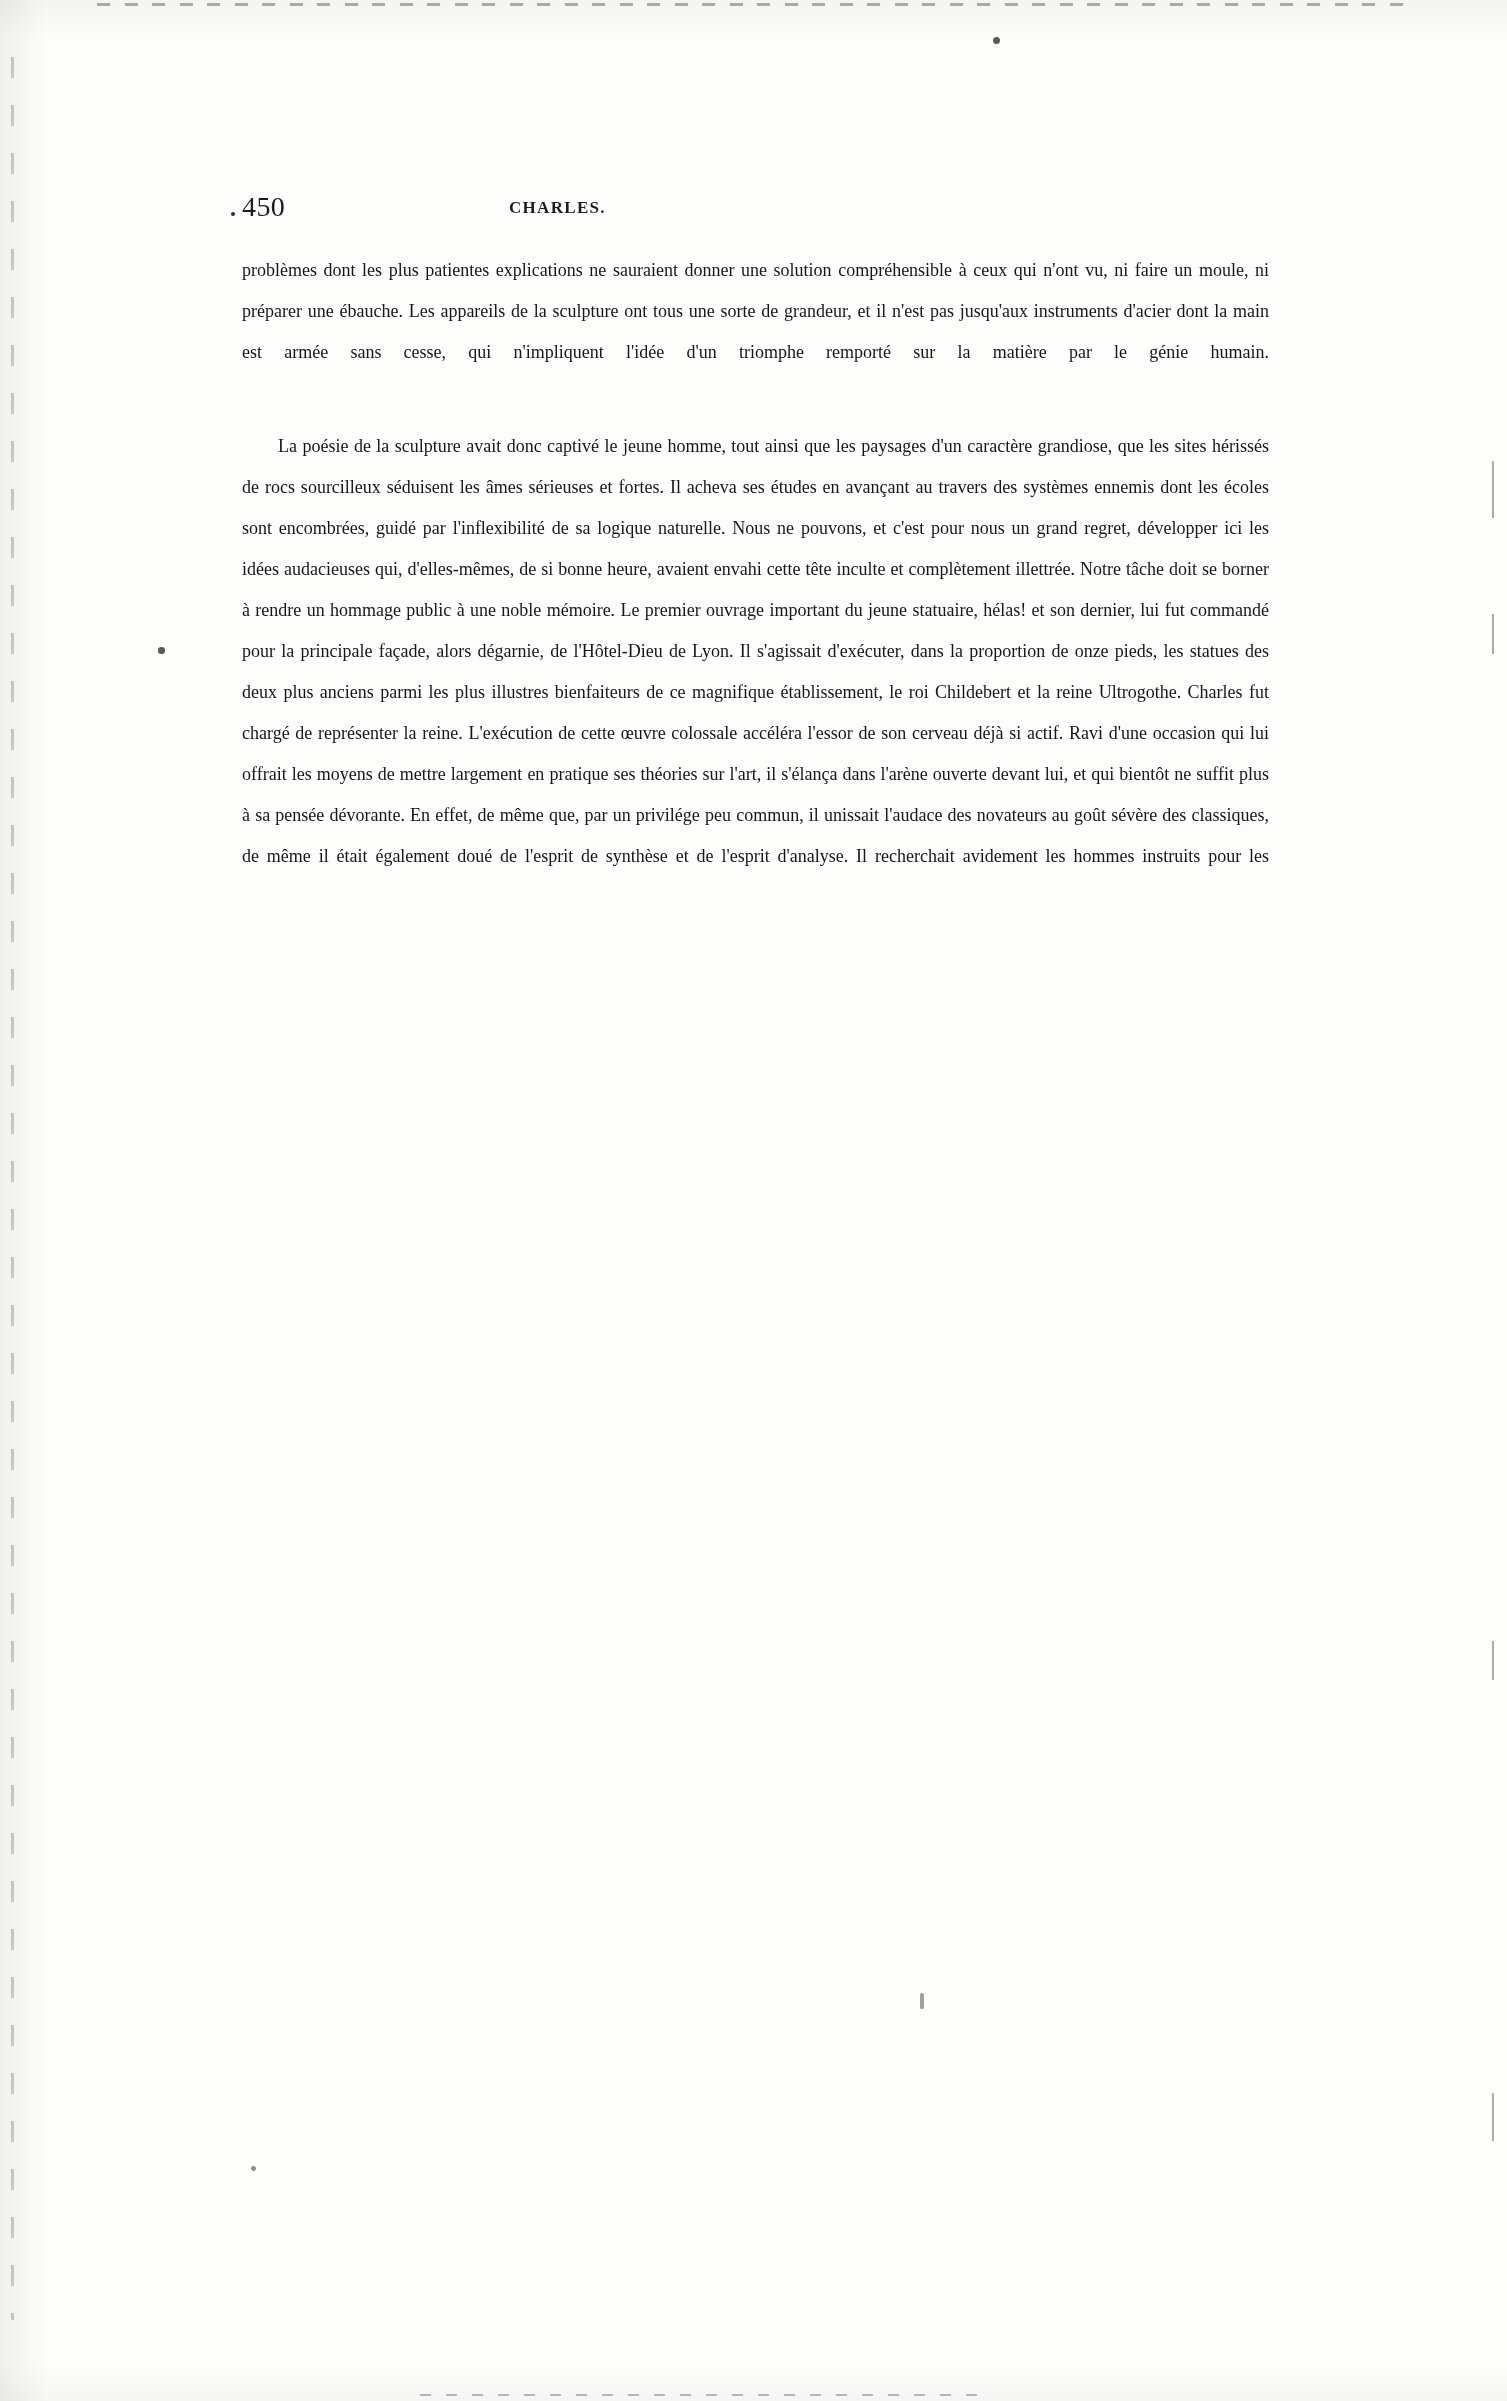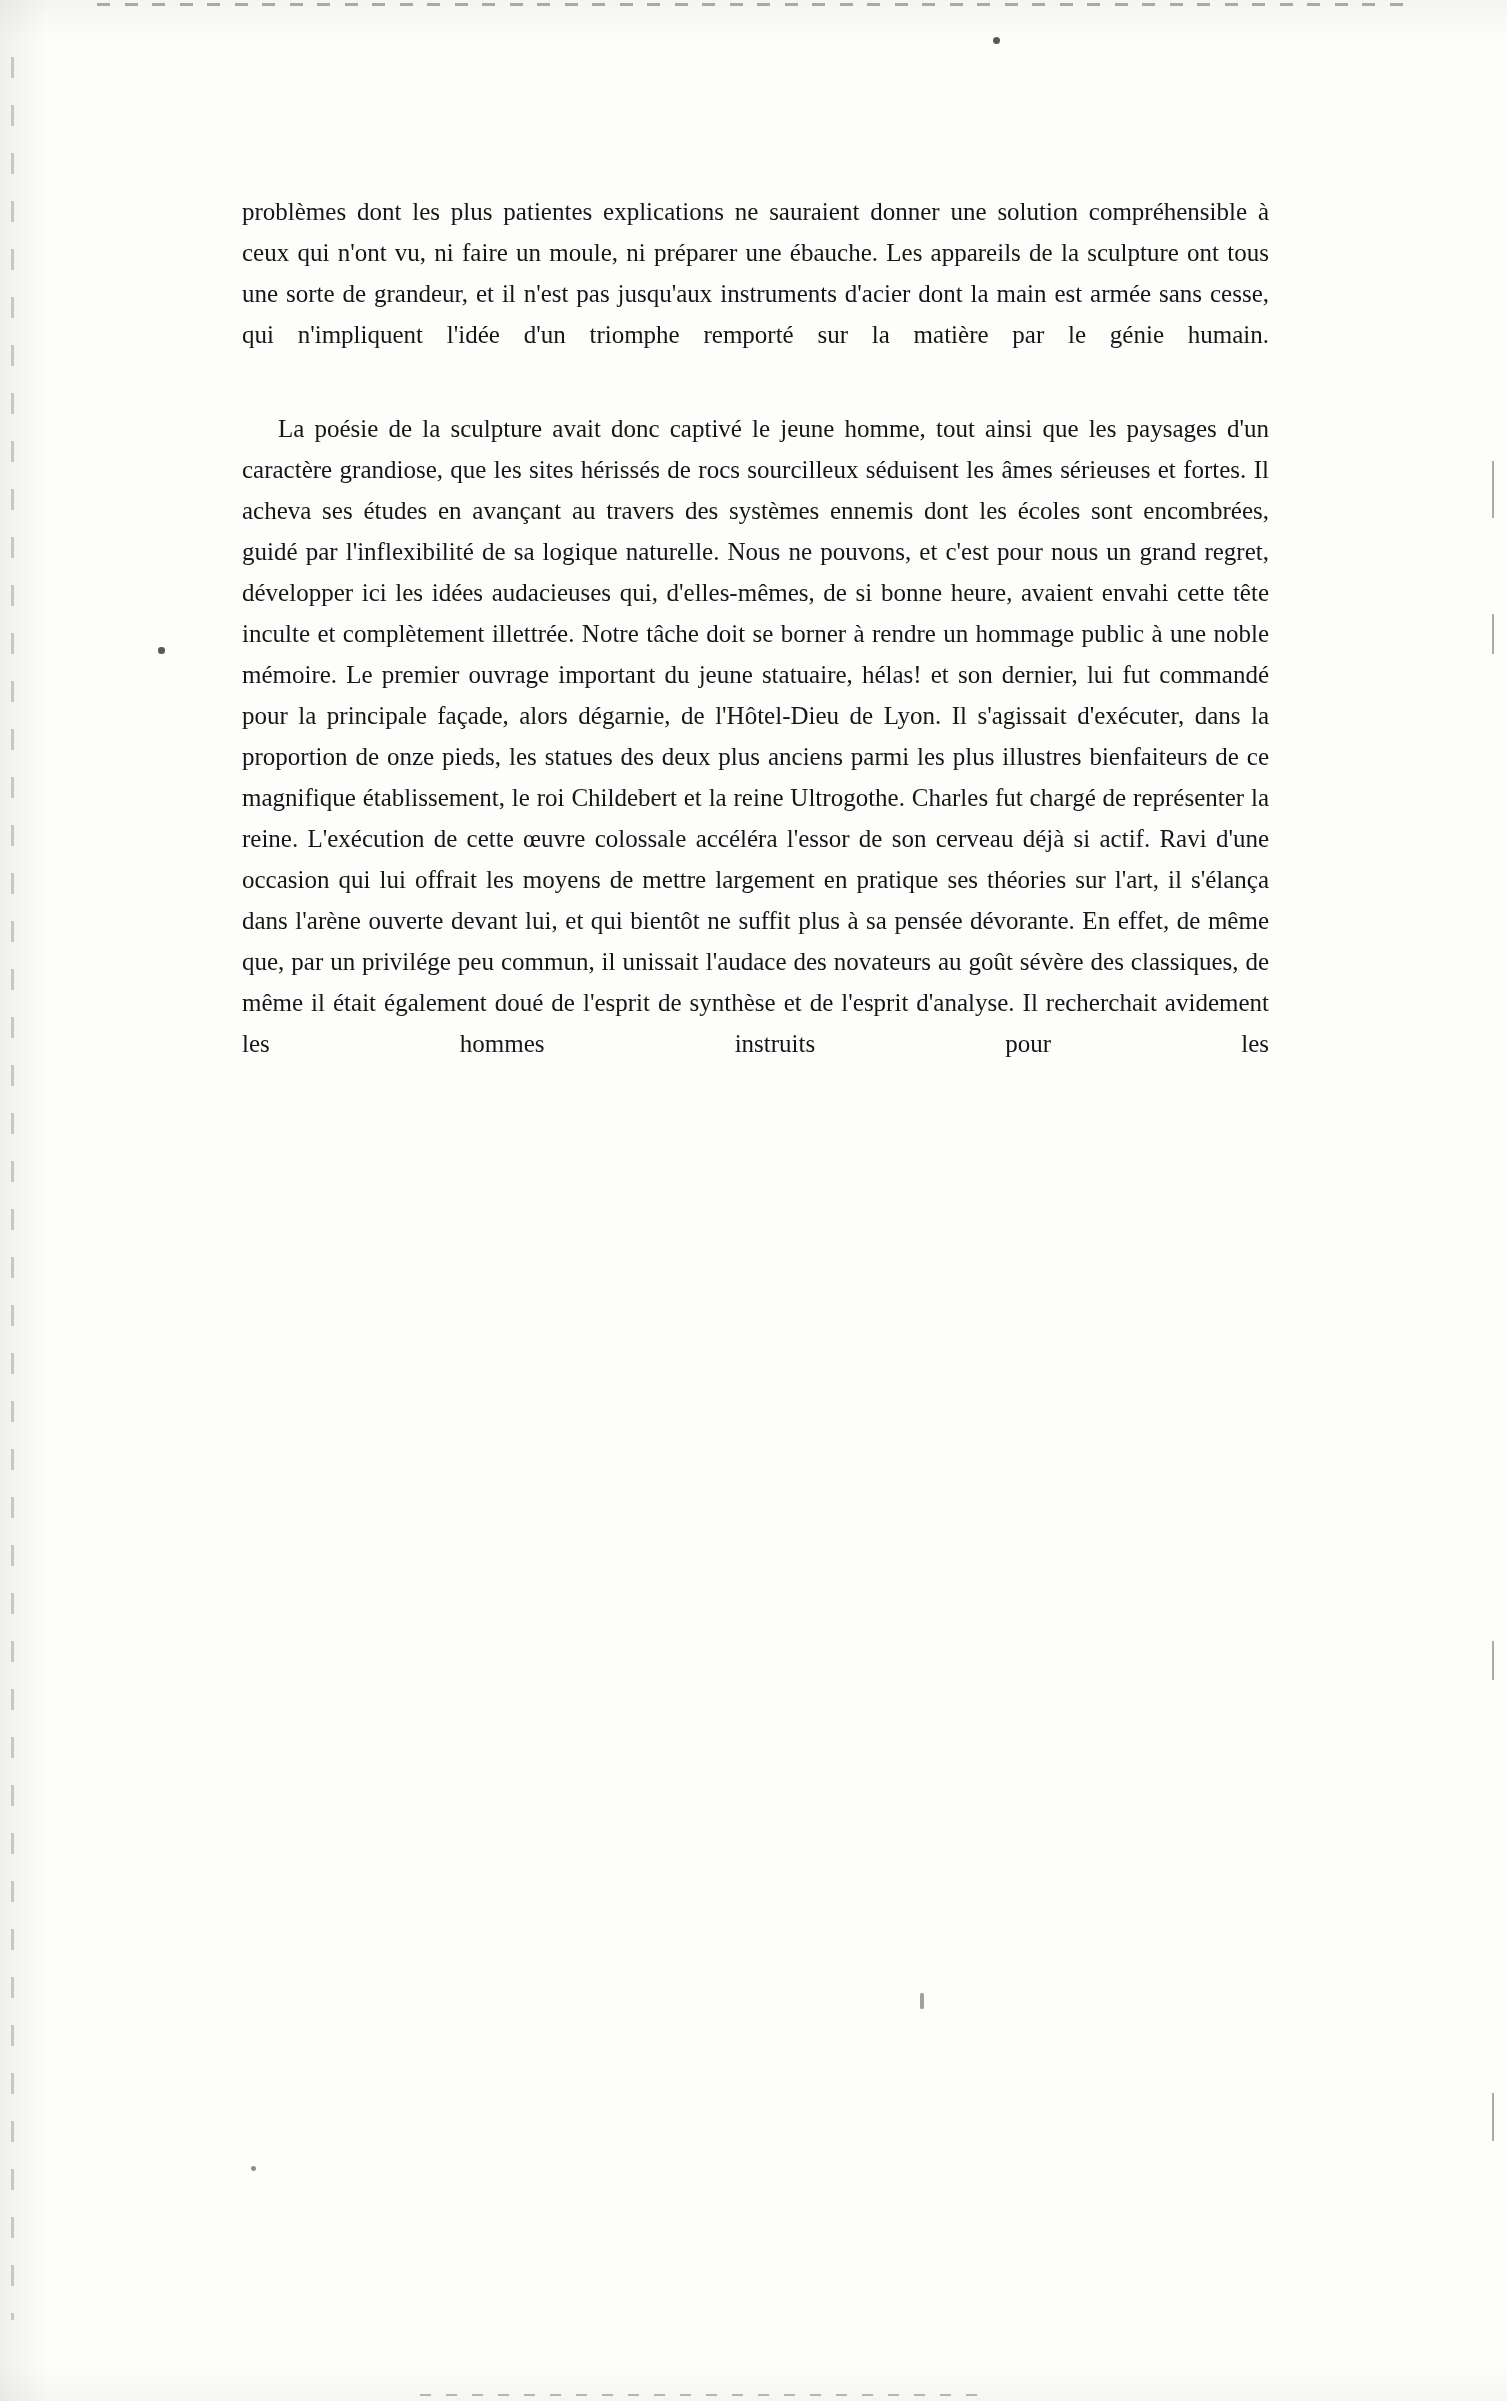--- a/index.html
+++ b/index.html
@@ -114,21 +114,21 @@
     left: 267px;
     top: 6.5px;
     font-size: 17px;
     letter-spacing: 1.3px;
     font-weight: 700;
     color: #1d1d1d;
   }
 
   p.body-par {
     margin: 0;
-    font-size: 25px;
+    font-size: 18px;
     line-height: 41px;
     text-align: justify;
     text-justify: inter-word;
     color: #161616;
     word-spacing: 0.4px;
   }
   p.body-par + p.body-par {
     margin-top: 12px;
   }
   p.indent {
@@ -155,19 +155,24 @@
   <div class="edge-tick" style="right:13px; top:1641px; height:39px;"></div>
   <div class="edge-tick" style="right:13px; top:2093px; height:48px;"></div>
 
   <div class="speck" style="left:993px; top:37px; width:7.3px; height:7.3px;"></div>
   <div class="speck" style="left:158px; top:647px; width:6.5px; height:6.5px;"></div>
   <div class="speck" style="left:920px; top:1993px; width:4px; height:16px; border-radius:1.6px; opacity:.45;"></div>
   <div class="speck" style="left:251px; top:2166px; width:4.8px; height:4.8px; opacity:.55;"></div>
 
   <div class="column">
 
+    <div class="head-row">
+      <span class="folio-dot"></span>
+      <span class="folio">450</span>
+      <span class="running-head">CHARLES.</span>
+    </div>
 
     <p class="body-par">problèmes dont les plus patientes explications ne sauraient donner une solution compréhensible à ceux qui n'ont vu, ni faire un moule, ni préparer une ébauche. Les appareils de la sculpture ont tous une sorte de grandeur, et il n'est pas jusqu'aux instruments d'acier dont la main est armée sans cesse, qui n'impliquent l'idée d'un triomphe remporté sur la matière par le génie humain.</p>
     <p class="body-par indent">La poésie de la sculpture avait donc captivé le jeune homme, tout ainsi que les paysages d'un caractère grandiose, que les sites hérissés de rocs sourcilleux séduisent les âmes sérieuses et fortes. Il acheva ses études en avançant au travers des systèmes ennemis dont les écoles sont encombrées, guidé par l'inflexibilité de sa logique naturelle. Nous ne pouvons, et c'est pour nous un grand regret, développer ici les idées audacieuses qui, d'elles-mêmes, de si bonne heure, avaient envahi cette tête inculte et complètement illettrée. Notre tâche doit se borner à rendre un hommage public à une noble mémoire. Le premier ouvrage important du jeune statuaire, hélas! et son dernier, lui fut commandé pour la principale façade, alors dégarnie, de l'Hôtel-Dieu de Lyon. Il s'agissait d'exécuter, dans la proportion de onze pieds, les statues des deux plus anciens parmi les plus illustres bienfaiteurs de ce magnifique établissement, le roi Childebert et la reine Ultrogothe. Charles fut chargé de représenter la reine. L'exécution de cette œuvre colossale accéléra l'essor de son cerveau déjà si actif. Ravi d'une occasion qui lui offrait les moyens de mettre largement en pratique ses théories sur l'art, il s'élança dans l'arène ouverte devant lui, et qui bientôt ne suffit plus à sa pensée dévorante. En effet, de même que, par un privilége peu commun, il unissait l'audace des novateurs au goût sévère des classiques, de même il était également doué de l'esprit de synthèse et de l'esprit d'analyse. Il recherchait avidement les hommes instruits pour les</p>
 
   </div>
 </div>
 
 
 </body></html>

